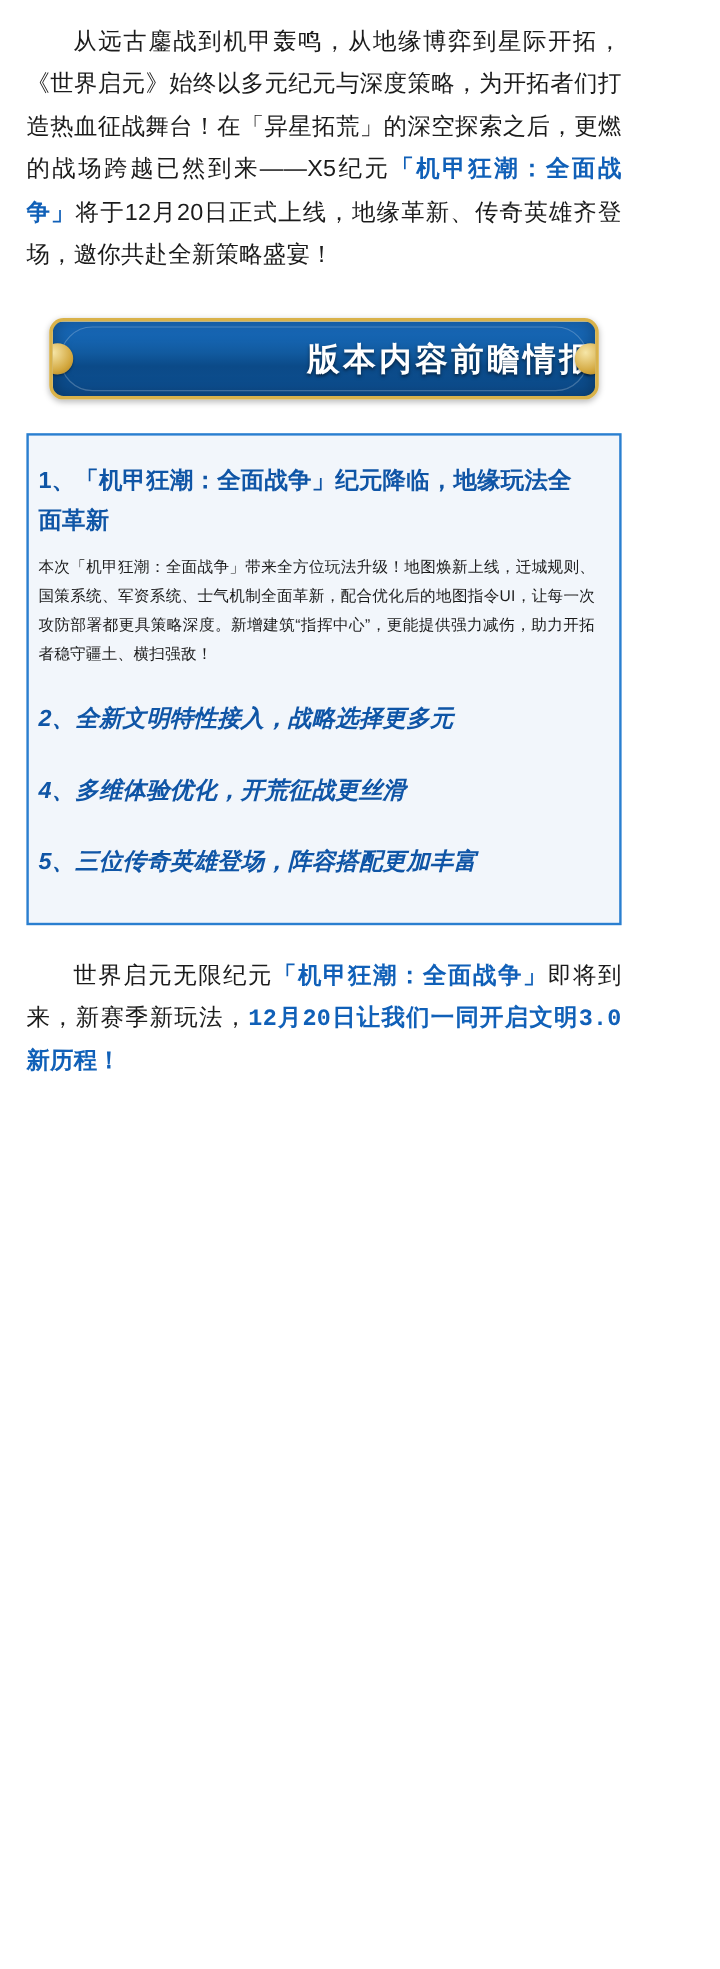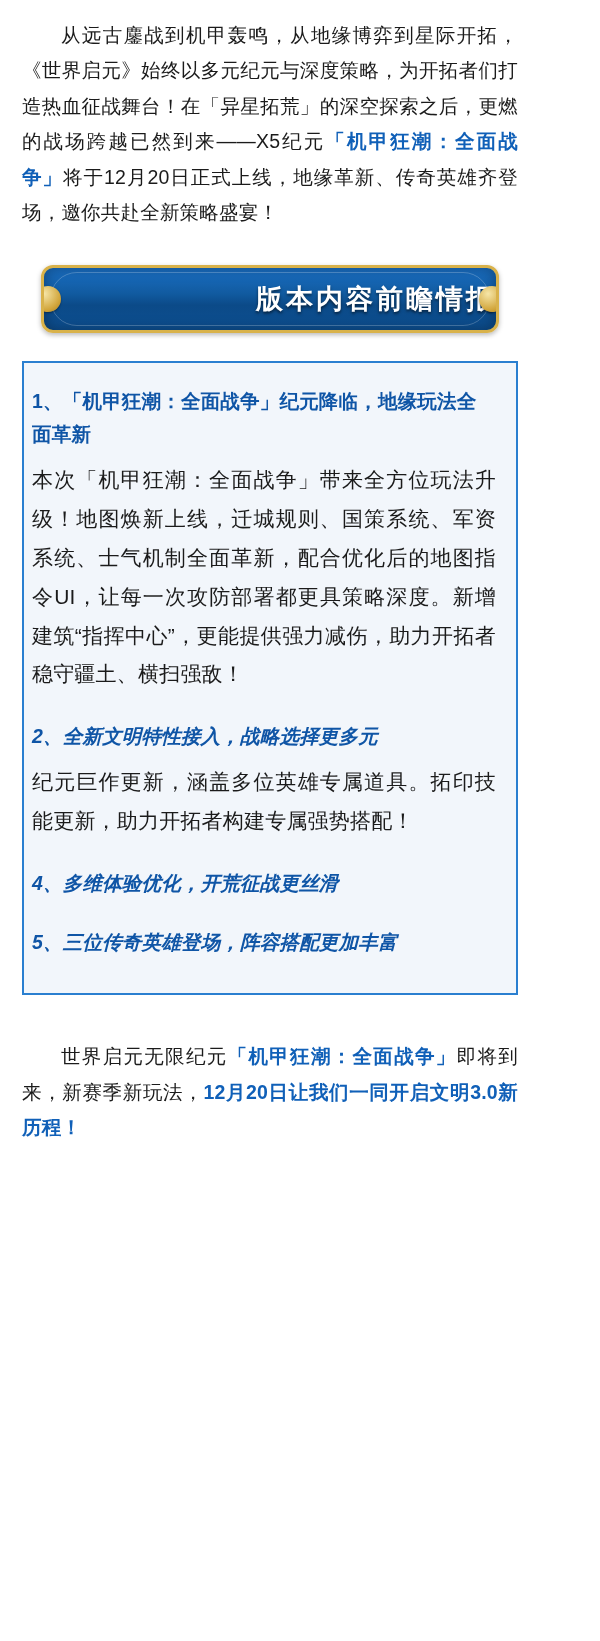--- a/index.html
+++ b/index.html
@@ -89,29 +89,30 @@
   .sec-title {
     font-size: 19.5px;
     font-weight: bold;
     color: #0f55a6;
     line-height: 1.7;
     margin: 0 0 10px 0;
     letter-spacing: 0.2px;
   }
   .sec-title.spaced { margin-top: 26px; font-style: italic; }
   .sec-body {
-    font-size: 21px;
+    font-size: 13px;
     line-height: 1.85;
     color: #1b1b1b;
     text-align: justify;
     margin: 0;
     letter-spacing: 0.2px;
   }
   .outro {
-    margin-top: 44px;
+    margin-top: 26px;
+    font-family: Liberation Mono, monospace;
   }
   .outro-p {
     font-size: 19.5px;
     line-height: 1.82;
     color: #1b1b1b;
     text-align: justify;
     text-indent: 2em;
     margin: 0;
     letter-spacing: 0.2px;
   }
@@ -133,21 +134,20 @@
     </div>
   </div>
 
   <div class="content-box">
 
     <h3 class="sec-title">1、「机甲狂潮：全面战争」纪元降临，地缘玩法全面革新</h3>
     <p class="sec-body">本次「机甲狂潮：全面战争」带来全方位玩法升级！地图焕新上线，迁城规则、国策系统、军资系统、士气机制全面革新，配合优化后的地图指令UI，让每一次攻防部署都更具策略深度。新增建筑“指挥中心”，更能提供强力减伤，助力开拓者稳守疆土、横扫强敌！</p>
 
     <h3 class="sec-title spaced">2、全新文明特性接入，战略选择更多元</h3>
 
-    <p class="sec-body">纪元巨作更新，涵盖多位英雄专属道具。拓印技能更新，助力开拓者构建专属强势搭配！</p>
 
     <h3 class="sec-title spaced">4、多维体验优化，开荒征战更丝滑</h3>
 
     <h3 class="sec-title spaced">5、三位传奇英雄登场，阵容搭配更加丰富</h3>
 
   </div>
 
   <div class="outro">
     <p class="outro-p">
       <span>世界启元无限纪元</span><span class="hl-blue">「机甲狂潮：全面战争」</span><span>即将到来，新赛季新玩法，</span><span class="hl-blue">12月20日让我们一同开启文明3.0新历程！</span>

